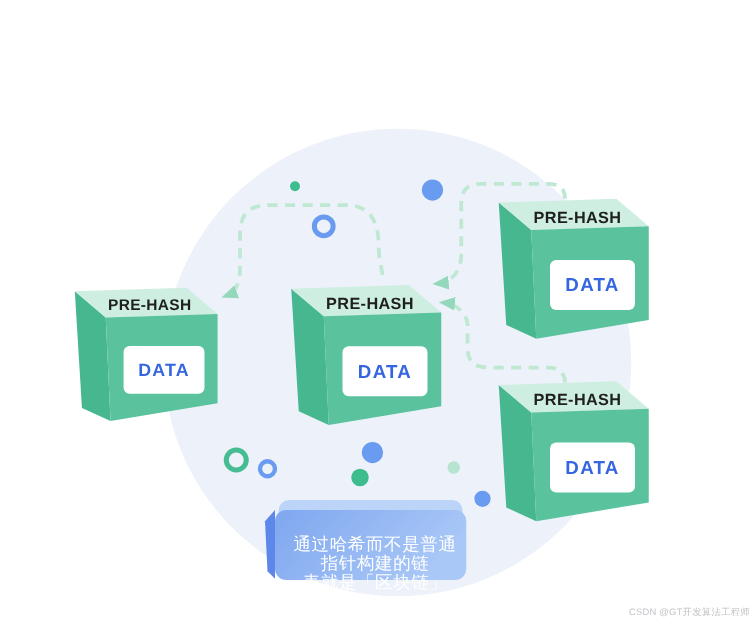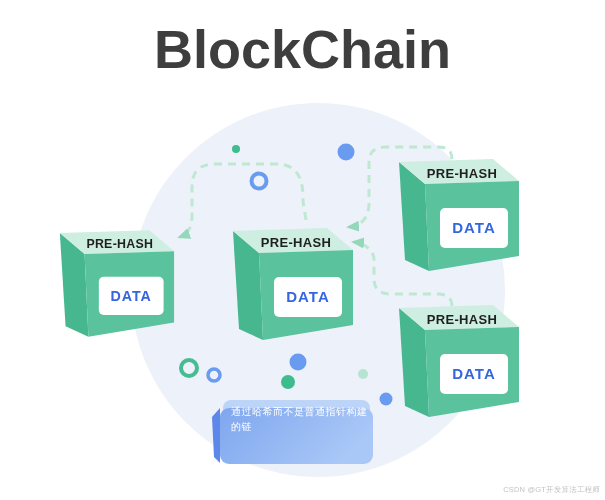--- a/index.html
+++ b/index.html
@@ -40,37 +40,36 @@
     font-family: "Liberation Sans", "DejaVu Sans", sans-serif;
     font-size: 15px; font-weight: bold; fill: #3566e0; letter-spacing: 1px;
   }
 
   .overlay { position: absolute; left: 0; top: 0; width: 605px; height: 500px; pointer-events: none; }
   .arrow-path { fill: none; stroke: #bfe8d2; stroke-width: 3; stroke-dasharray: 8 6; }
 
   .callout { position: absolute; left: 205px; top: 398px; width: 172px; height: 72px; }
   .callout svg { position: absolute; left: 0; top: 0; }
   .callout-text {
-    position: absolute; left: 26px; top: 6px; width: 138px;
-    font-size: 10px; line-height: 15px; color: #ffffff; letter-spacing: 0.5px;
+    position: absolute; left: 26px; top: 30px; width: 138px;
+    font-size: 14px; line-height: 15px; color: #ffffff; letter-spacing: 0.5px; text-align: center;
   }
 
   .watermark {
     position: absolute; right: 5px; bottom: 5px;
     font-size: 7.5px; color: #c2c3c7; letter-spacing: 0.2px; margin-top: 23px;
   }
 </style>
 </head>
 <body>
 
 <div class="canvas">
 
   <div class="bg-circle"></div>
 
-  <h1 class="title">BlockChain</h1>
 
   <div class="block block-1">
     <svg viewBox="0 0 124 118" width="100%" height="100%">
       <polygon class="face-left" points="3,6 29,28 33,115 9,104"></polygon>
       <polygon class="face-top" points="3,6 97,3 123,25 29,28"></polygon>
       <polygon class="face-front" points="29,28 123,25 123,100 33,115"></polygon>
       <rect class="data-box" x="44" y="52" width="68" height="40" rx="5"></rect>
       <text class="prehash-label" x="66" y="22" text-anchor="middle">PRE-HASH</text>
       <text class="data-label" x="78" y="77" text-anchor="middle">DATA</text>
     </svg>
@@ -140,18 +139,19 @@
           <stop offset="0" stop-color="#7fa7ef"></stop>
           <stop offset="1" stop-color="#a9c7f7"></stop>
         </linearGradient>
       </defs>
       <rect x="18" y="2" width="147" height="22" rx="8" fill="#bdd4f9"></rect>
       <polygon points="15,10 7,19 9,59 15,65" fill="#5d87e9"></polygon>
       <rect x="15" y="10" width="153" height="56" rx="9" fill="url(#calloutGrad)"></rect>
     </svg>
     <div class="callout-text">
       <div>通过哈希而不是普通指针构建的链</div>
+      <div>表就是「区块链」</div>
     </div>
   </div>
 
   <div class="watermark">CSDN @GT开发算法工程师</div>
 
 </div>
 
 </body></html>

